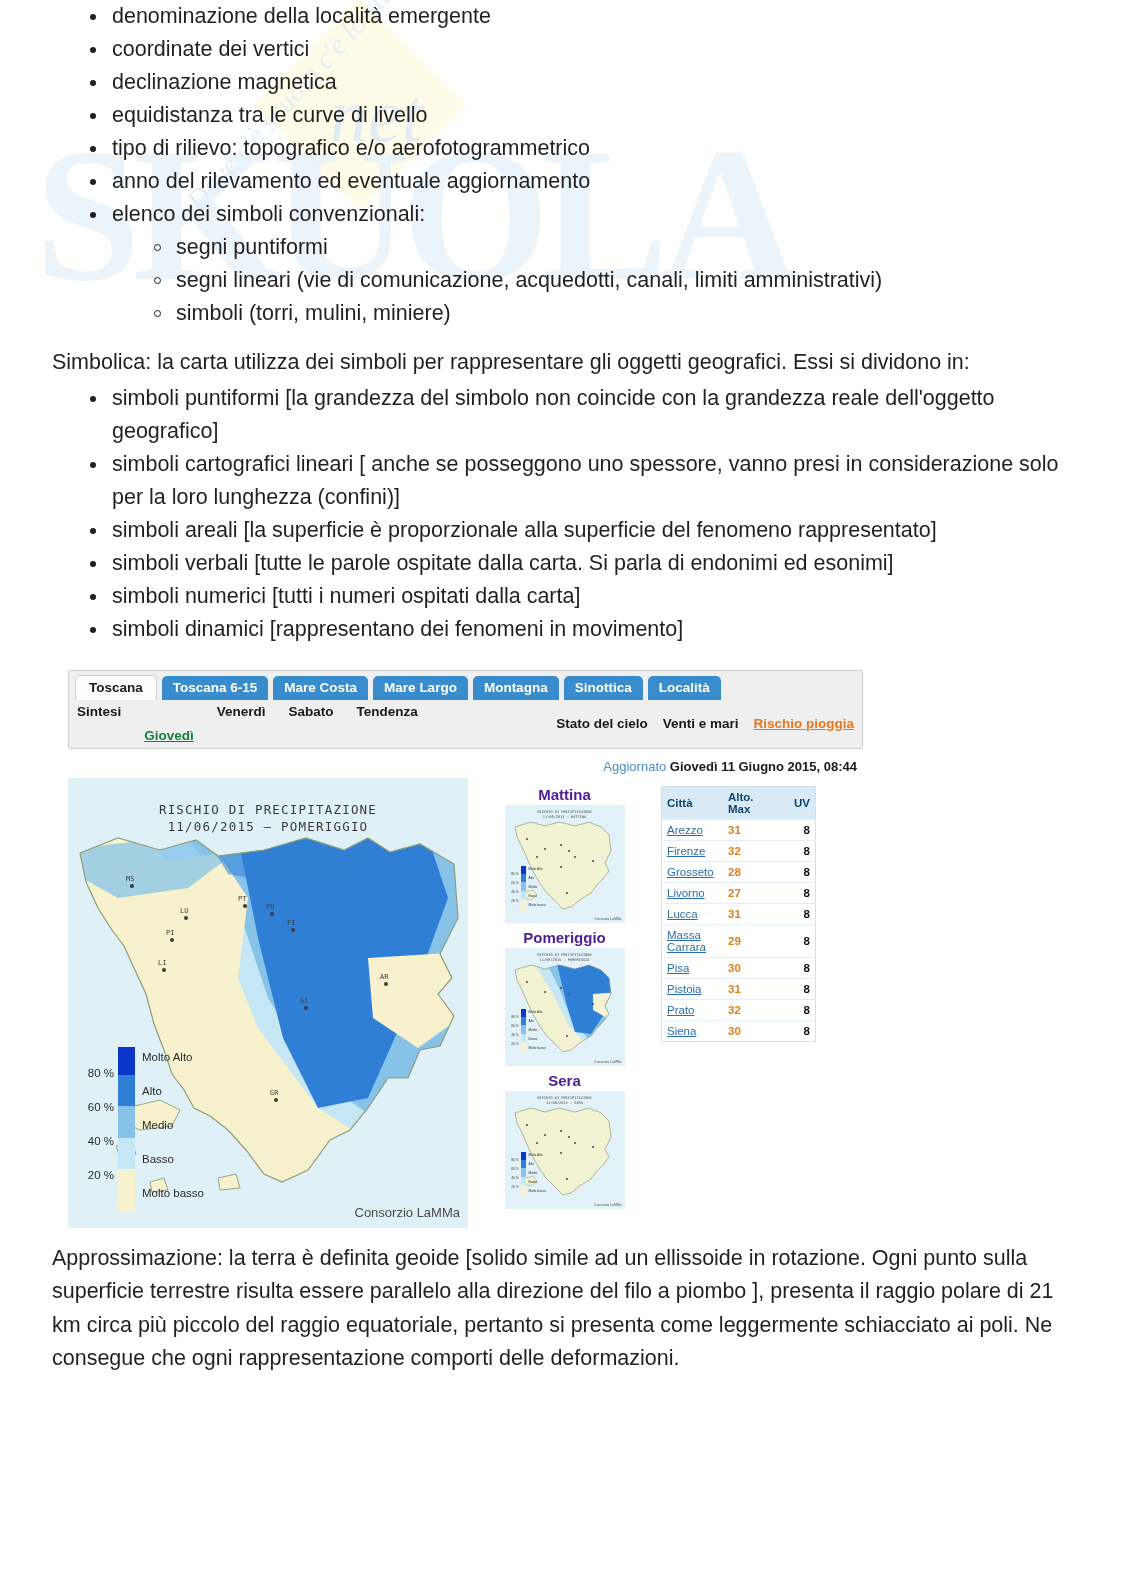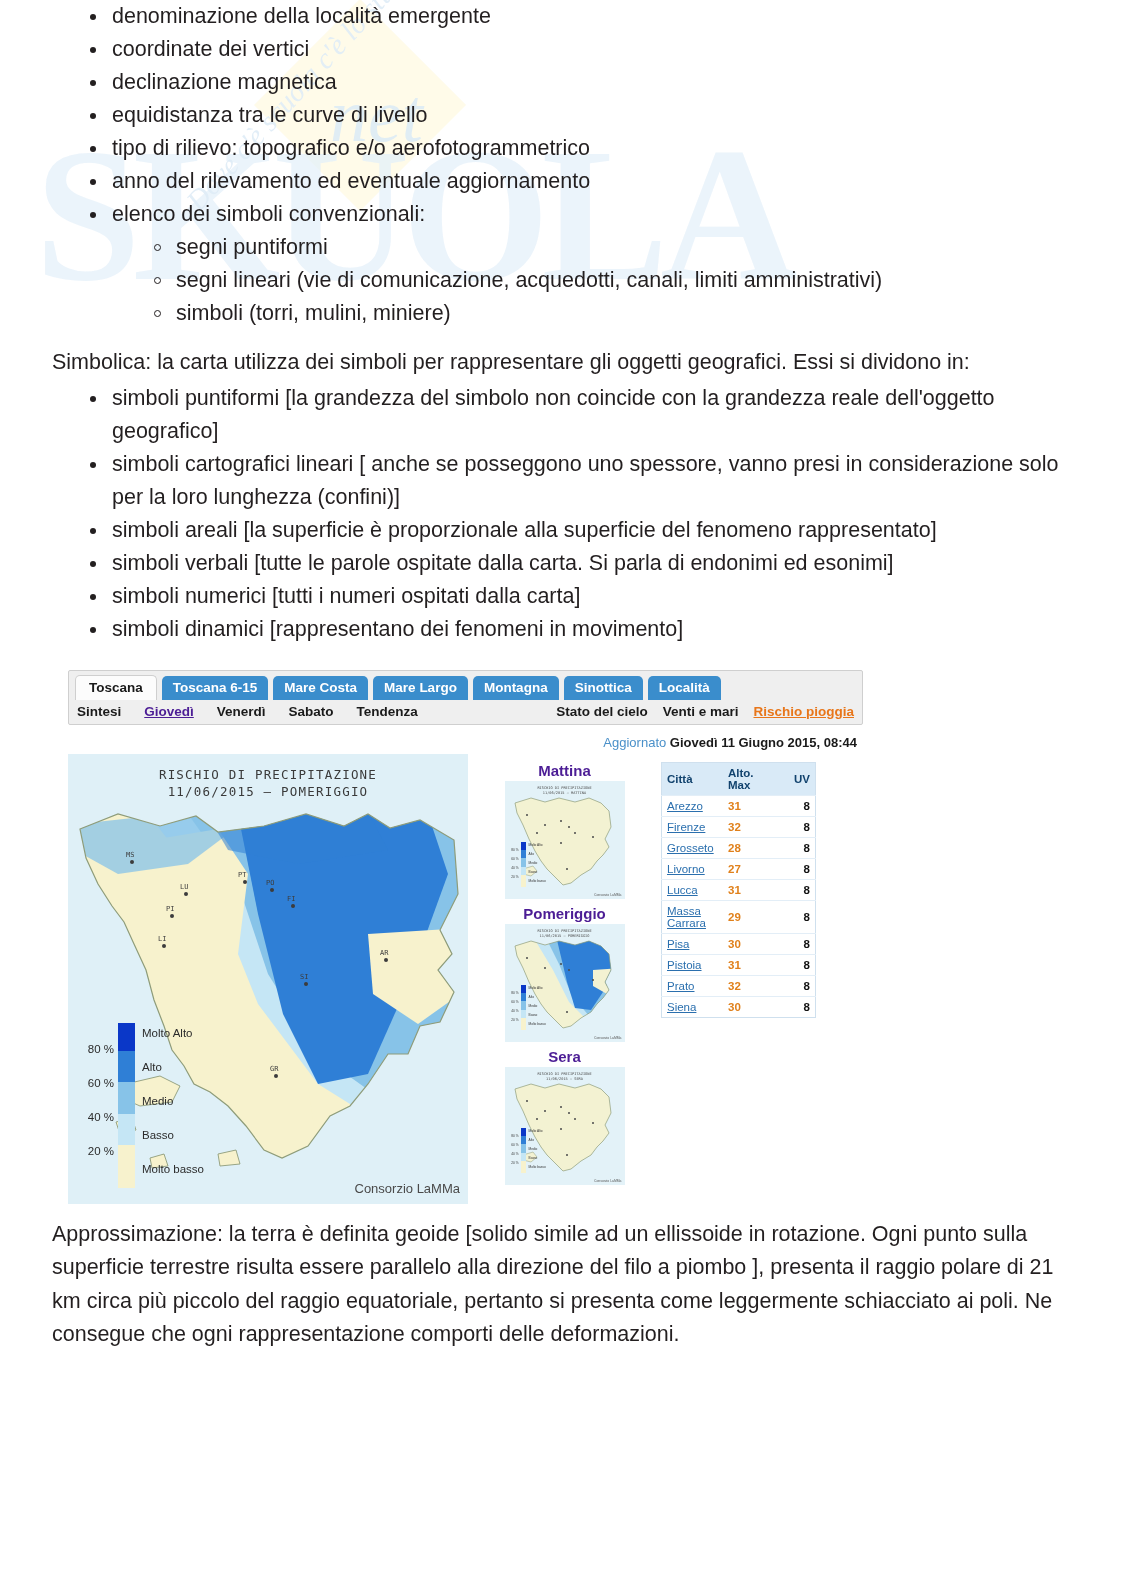--- a/index.html
+++ b/index.html
@@ -102,21 +102,21 @@
   }
   .subnav{
     display:flex;align-items:center;
     padding:4px 2px 5px 2px;
     font-size:13.5px;font-weight:bold;
     background:#efefef;
   }
   .subnav .left{display:flex;gap:23px;}
   .subnav .right{display:flex;gap:15px;margin-left:auto;}
   .subnav a{color:#1a1a1a;text-decoration:none;white-space:nowrap;}
-  .subnav a.sel{color:#4c1d95;text-decoration:underline;}
+  .subnav a.sel{color:#15803d;text-decoration:underline;margin-top:24px;}
   .subnav a.warn{color:#e8761a;text-decoration:underline;}
 
   .updated{
     text-align:right;
     font-size:13px;
     padding:10px 6px 4px 0;
     color:#1a1a1a;
   }
   .updated .lbl{color:#4a90c9;font-weight:normal;}
   .updated .val{font-weight:bold;}
@@ -126,21 +126,21 @@
   
   .bigmap{
     width:400px;height:450px;
     position:relative;overflow:hidden;
     background:#dff0f7;
     border:0;
     flex:0 0 400px;
   }
   .bigmap svg{display:block;width:400px;height:450px;}
   .map-title{
-    position:absolute;left:0;right:0;top:12px;
+    position:absolute;left:0;right:0;top:23px;
     text-align:center;
     font-family:"DejaVu Sans Mono","Liberation Mono",monospace;
     font-size:12.5px;line-height:17px;
     color:#3a3a3a;letter-spacing:1.2px;
     white-space:pre-line;
   }
   .map-credit{
     position:absolute;right:8px;bottom:8px;
     font-size:13px;color:#4a4a4a;
   }

